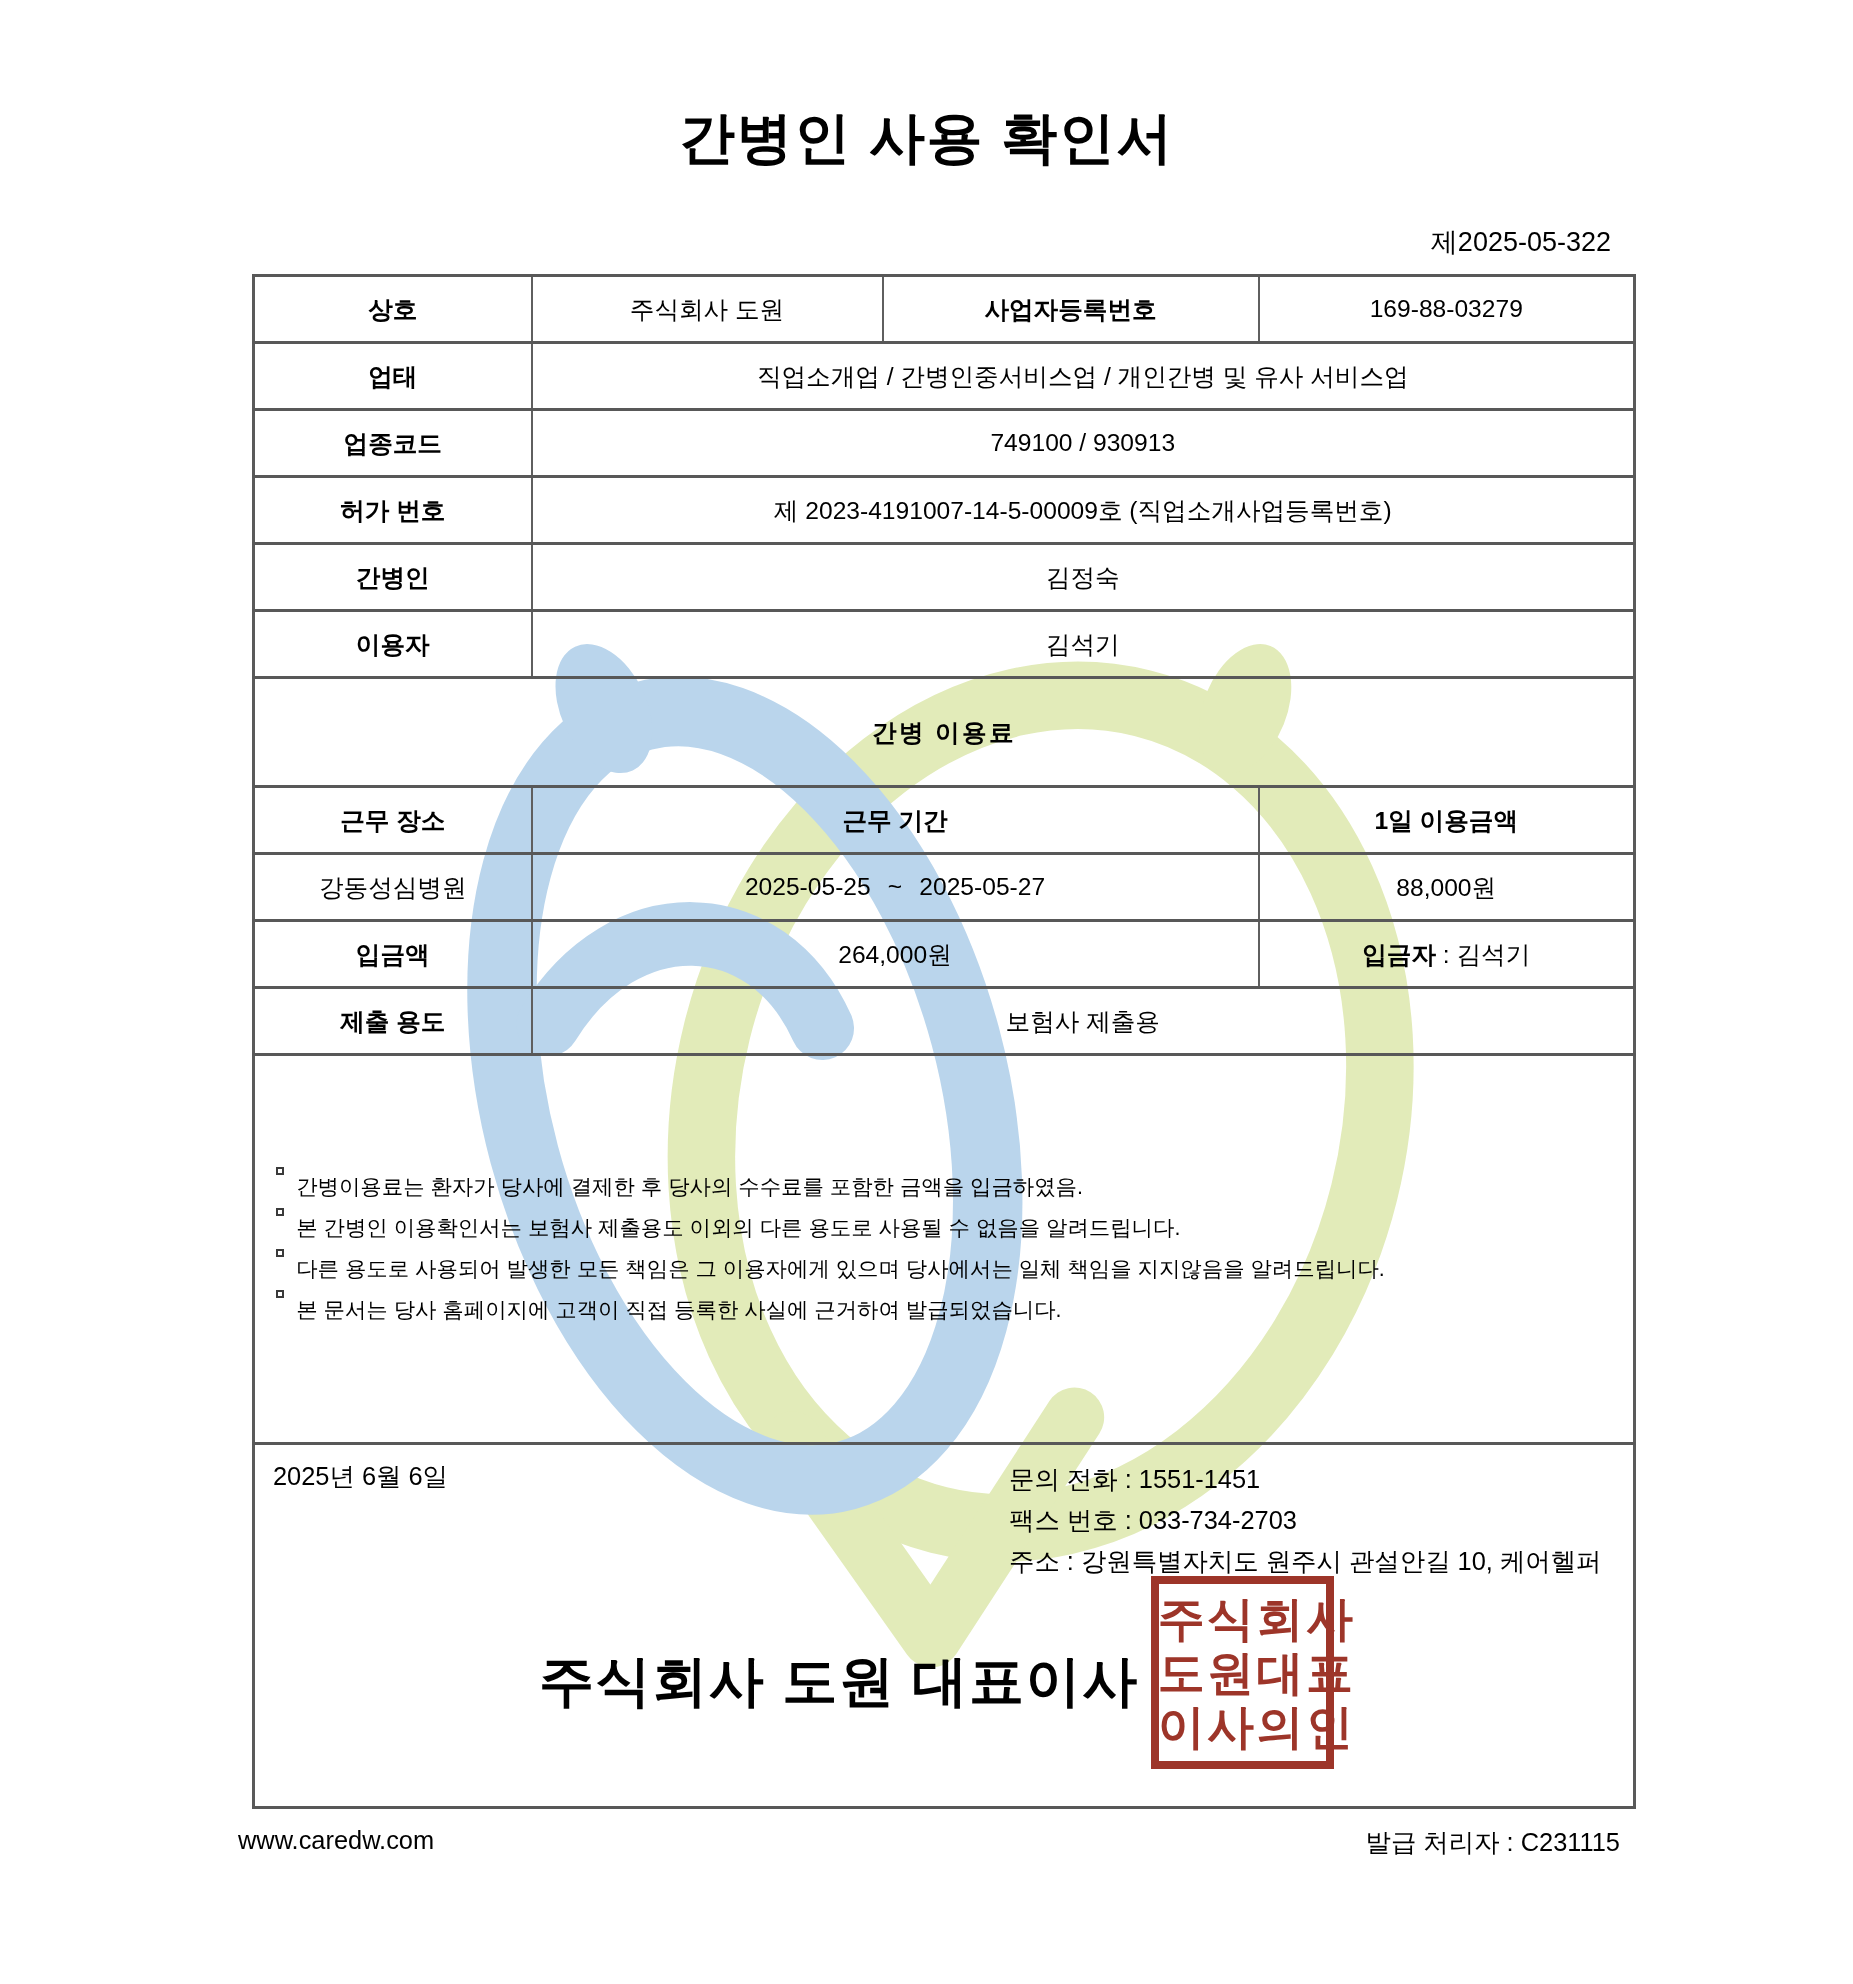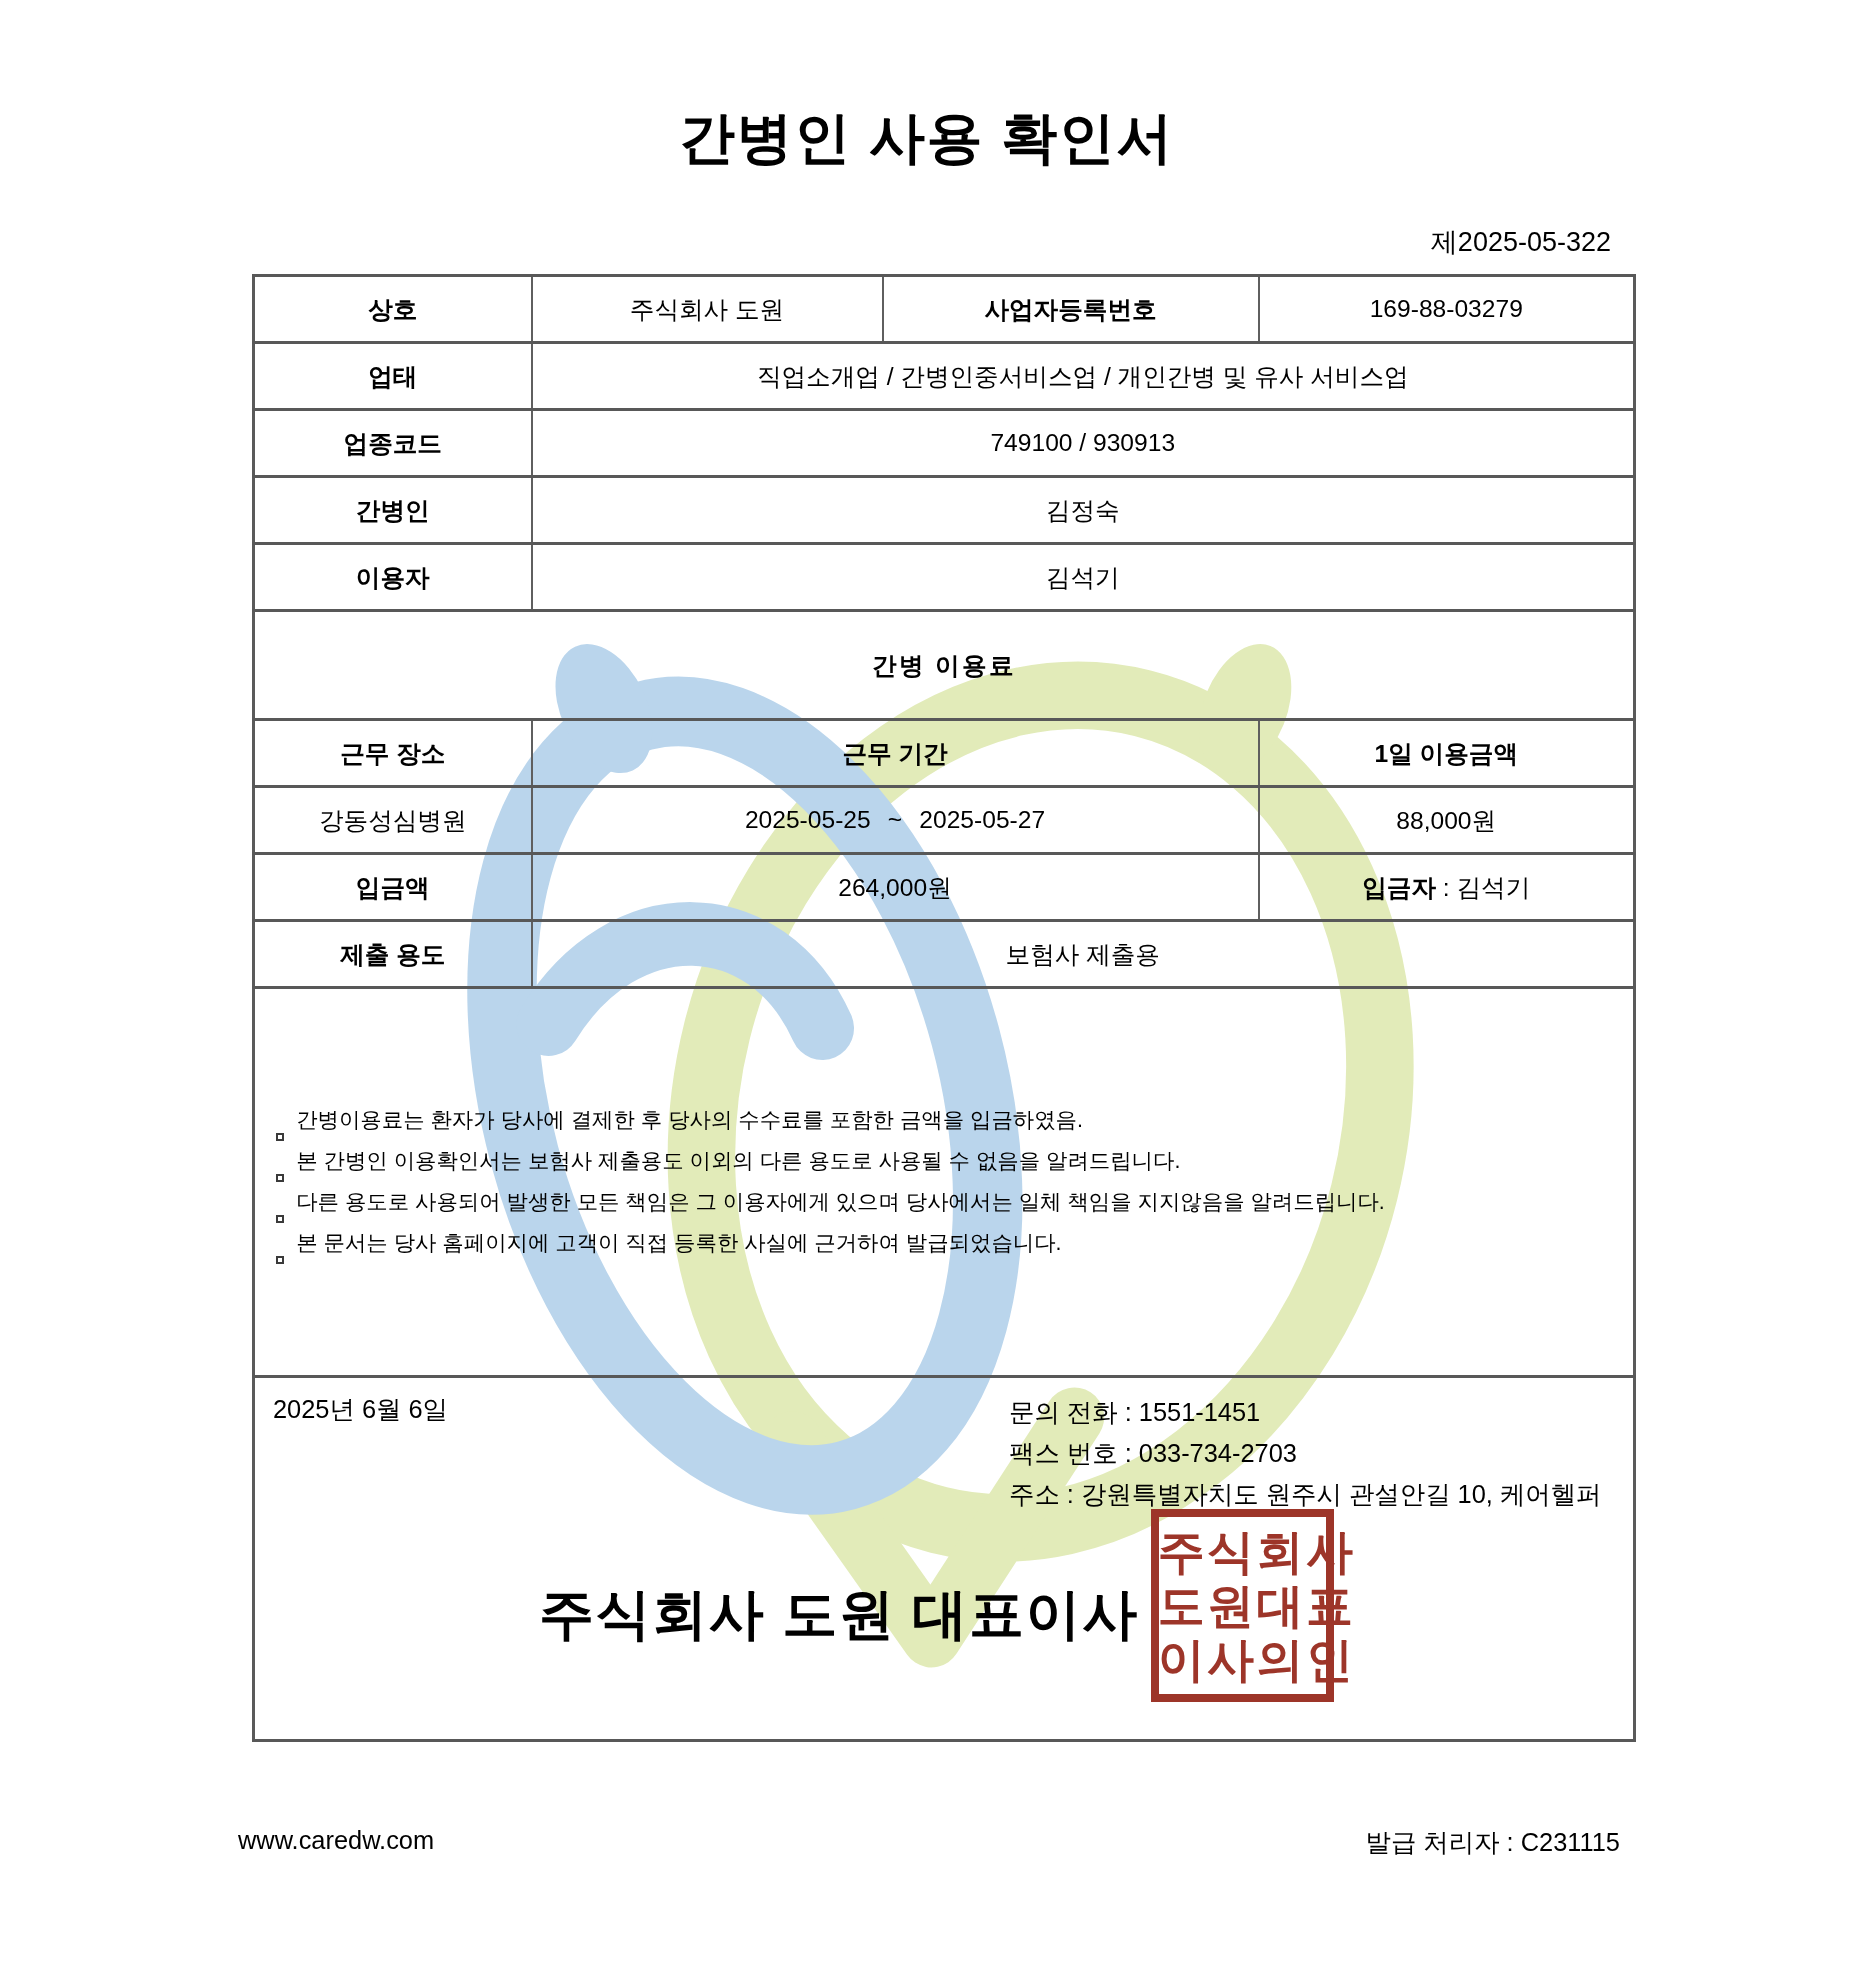--- a/index.html
+++ b/index.html
@@ -53,21 +53,21 @@
   tr.r-notes{ height:389px; }
   tr.r-bottom{ height:364px; }
 
   td.section-title { font-size:56px; font-weight:800; letter-spacing:2.4px; }
 
   td.period-cell { word-spacing:10.3px; }
 
   
   td.notes-cell { text-align:left; padding:0 16px 0 18px; }
   .note-line {
-    display:flex; align-items:flex-end;
+    display:flex; align-items:flex-start;
     font-size:21.4px; line-height:41px; white-space:nowrap;
   }
   .bullet-sq {
     flex:0 0 auto;
     width:8px; height:8px;
     border:2.4px solid #3a3a3a;
     margin:0 12px 0 3.2px;
   }
 
   
@@ -147,20 +147,24 @@
     </tr>
     <tr class="r-std">
       <td class="lbl">업태</td>
       <td colspan="3">직업소개업 / 간병인중서비스업 / 개인간병 및 유사 서비스업</td>
     </tr>
     <tr class="r-std">
       <td class="lbl">업종코드</td>
       <td colspan="3">749100 / 930913</td>
     </tr>
     <tr class="r-std">
+      <td class="lbl">허가 번호</td>
+      <td colspan="3">제 2023-4191007-14-5-00009호 (직업소개사업등록번호)</td>
+    </tr>
+    <tr class="r-std">
       <td class="lbl">간병인</td>
       <td colspan="3">김정숙</td>
     </tr>
     <tr class="r-std">
       <td class="lbl">이용자</td>
       <td colspan="3">김석기</td>
     </tr>
 
     <tr class="r-sect">
       <td colspan="4" class="section-title">간병 이용료</td>

